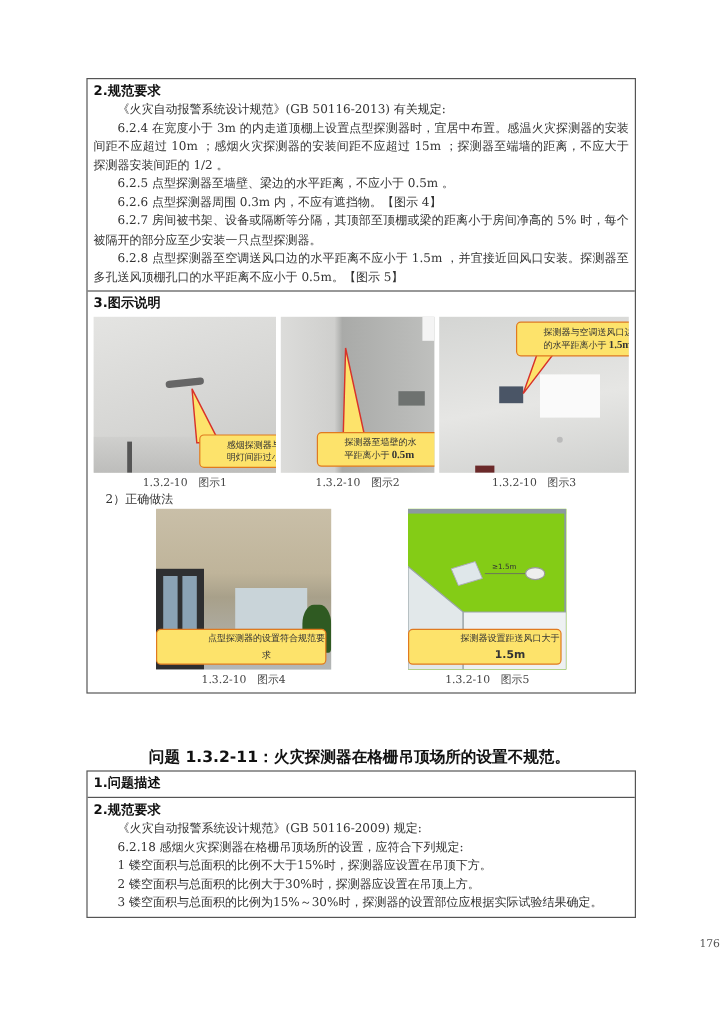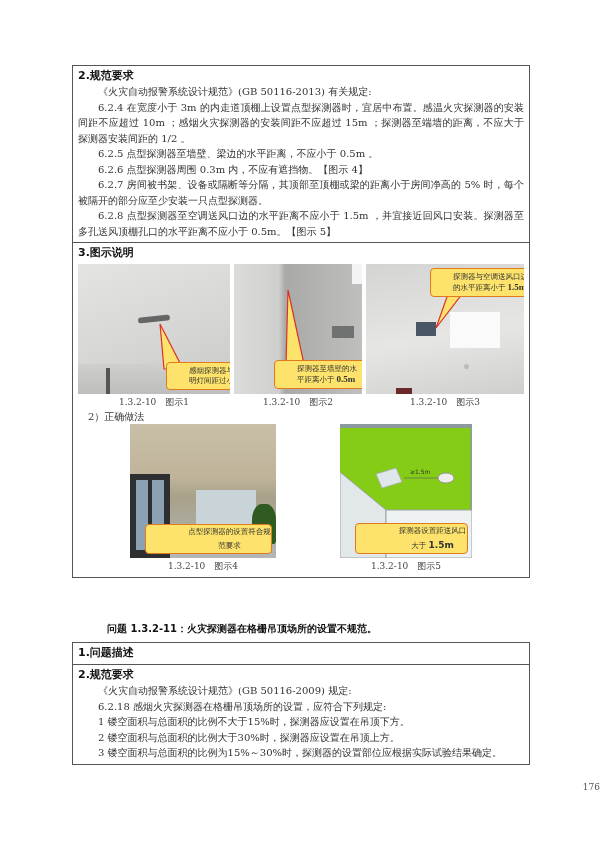--- a/index.html
+++ b/index.html
@@ -12,26 +12,26 @@
   .p { font-size:10px; line-height:15.5px; color:#333; text-align:justify; }
   .ind { text-indent:2em; }
   .sub { font-size:10px; line-height:15px; padding-left:1em; color:#333; }
   .photos { display:flex; justify-content:space-between; margin-top:3px; }
   .photo { position:relative; overflow:hidden; }
   .cap { font-size:9px; color:#444; text-align:center; margin-top:2px; height:13px; }
   .bubble { position:absolute; background:#fde36b; border:1.5px solid #e07a1f; border-radius:4px;
             font-family:Liberation Serif, serif; font-size:7.5px; line-height:10px;
             color:#333; padding:3px 22px; }
   .bubble b { font-size:9px; }
-  .banner { position:absolute; left:15px; right:4px; bottom:4px; background:#fde36b; border:1.5px solid #e07a1f;
+  .banner { position:absolute; left:0; right:4px; bottom:4px; background:#fde36b; border:1.5px solid #e07a1f;
             border-radius:4px; font-family:"DejaVu Sans","Liberation Sans",sans-serif; font-size:7.5px; text-align:center;
             line-height:14px; color:#333;padding-left:42px; }
   .banner b { font-size:9px; }
-  .heading2 { position:absolute; left:107px; top:622px; font-family:"DejaVu Sans","Liberation Sans",sans-serif;
-              font-weight:bold; font-size:10px; color:#111; }
+  .heading2 { position:absolute; left:124px; top:622px; font-family:"DejaVu Sans","Liberation Sans",sans-serif;
+              font-weight:bold; font-size:13px; color:#111; }
   .pagenum { position:absolute; left:0; width:600px; top:782px; text-align:right; font-size:9px; color:#555; }
 </style>
 </head>
 <body>
 
 <div class="tbl" style="top:65px;">
   <div class="sec">
     <div class="sec-h">2.规范要求</div>
     <div class="p ind">《火灾自动报警系统设计规范》(GB 50116-2013) 有关规定:</div>
     <div class="p ind">6.2.4 在宽度小于 3m 的内走道顶棚上设置点型探测器时，宜居中布置。感温火灾探测器的安装间距不应超过 10m ；感烟火灾探测器的安装间距不应超过 15m ；探测器至端墙的距离，不应大于探测器安装间距的 1/2 。</div>
@@ -60,21 +60,21 @@
         <div class="cap">1.3.2-10　图示1</div>
       </div>
 
       <div style="width:128px;">
         <div class="photo" style="width:128px;height:130px;background:linear-gradient(90deg,#dcdcda 0%,#cfcfcd 35%,#a9aaa8 40%,#bfc0be 100%);">
           <div style="position:absolute;left:98px;top:62px;width:22px;height:12px;background:#6e7270;"></div>
           <div style="position:absolute;left:118px;top:0;width:10px;height:20px;background:#f4f4f4;"></div>
           <svg style="position:absolute;left:0;top:0" width="128" height="130">
             <polygon points="54,26 70,100 52,100" fill="#fde36b" stroke="#d8322a" stroke-width="1.2"></polygon>
           </svg>
-          <div class="bubble" style="left:40px;top:96px;width:66px;">
+          <div class="bubble" style="left:30px;top:96px;width:66px;">
             <span>探测器至墙壁的水平距离小于</span>
             <b>0.5m</b>
           </div>
         </div>
         <div class="cap">1.3.2-10　图示2</div>
       </div>
 
       <div style="width:158px;">
         <div class="photo" style="width:158px;height:130px;background:linear-gradient(170deg,#d4d5d3 0%,#e6e6e4 55%,#cfd0ce 100%);">
           <div style="position:absolute;left:50px;top:58px;width:20px;height:14px;background:#4a5566;"></div>

